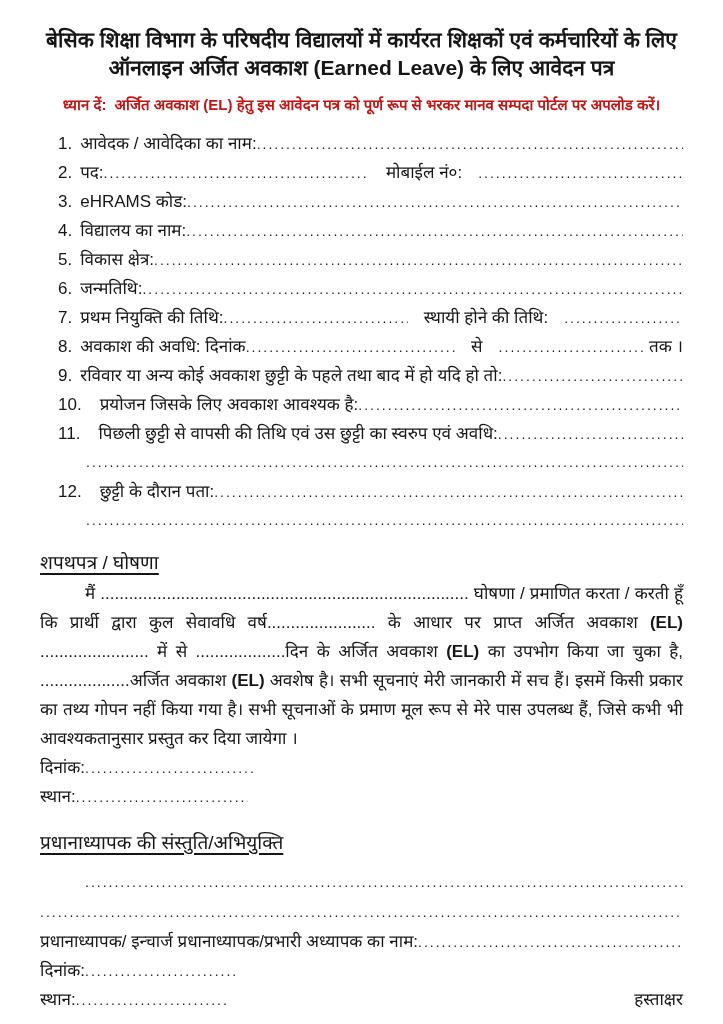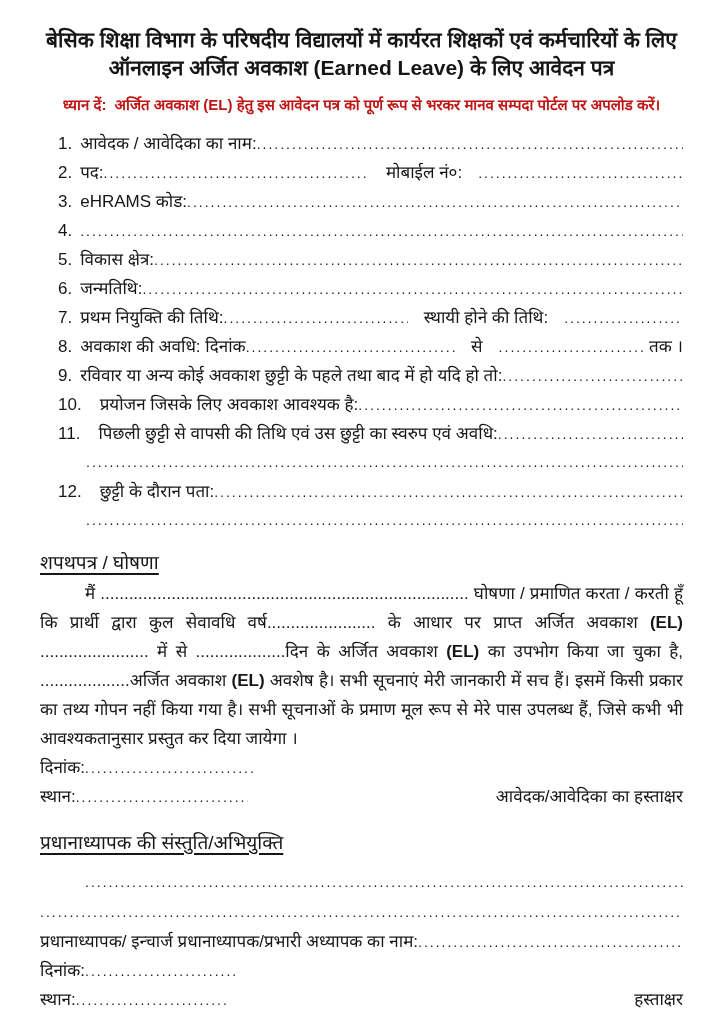--- a/index.html
+++ b/index.html
@@ -69,20 +69,21 @@
 
   </div>
       <div class="row">
     <span class="num">3.</span>
     <span class="lbl">eHRAMS कोड:</span>
     <span class="dots grow">........................................................................................................................................................................</span>
 
   </div>
       <div class="row">
     <span class="num">4.</span>
+    <span class="lbl">विद्यालय का नाम:</span>
     <span class="dots grow">........................................................................................................................................................................</span>
 
   </div>
       <div class="row">
     <span class="num">5.</span>
     <span class="lbl">विकास क्षेत्र:</span>
     <span class="dots grow">........................................................................................................................................................................</span>
 
   </div>
       <div class="row">
@@ -144,21 +145,20 @@
   <p class="decl"><span>मैं .............................................................................. घोषणा / प्रमाणित करता / करती हूँ कि प्रार्थी द्वारा कुल सेवावधि वर्ष....................... के आधार पर प्राप्त अर्जित अवकाश </span><span class="b">(EL)</span><span> ....................... में से ...................दिन के अर्जित अवकाश </span><span class="b">(EL)</span><span> का उपभोग किया जा चुका है, ...................अर्जित अवकाश </span><span class="b">(EL)</span><span> अवशेष है। सभी सूचनाएं मेरी जानकारी में सच हैं। इसमें किसी प्रकार का तथ्य गोपन नहीं किया गया है। सभी सूचनाओं के प्रमाण मूल रूप से मेरे पास उपलब्ध हैं, जिसे कभी भी आवश्यकतानुसार प्रस्तुत कर दिया जायेगा ।</span></p>
 
   <div class="kv">
     <span class="lbl">दिनांक:</span>
     <span class="dots fixed w-decl">........................................................................................................................................................................</span>
   </div>
   <div class="kv">
     <span class="lbl">स्थान:</span>
     <span class="dots fixed w-decl">........................................................................................................................................................................</span>
     <span class="spacer"></span>
-    <span class="sig">आवेदक/आवेदिका का हस्ताक्षर</span>
   </div>
 
   <h2 class="sec-h rec">प्रधानाध्यापक की संस्तुति/अभियुक्ति</h2>
 
   <div class="dotline indent first">
     <span class="dots grow">........................................................................................................................................................................</span>
   </div>
   <div class="dotline">
     <span class="dots grow">........................................................................................................................................................................</span>
   </div>

